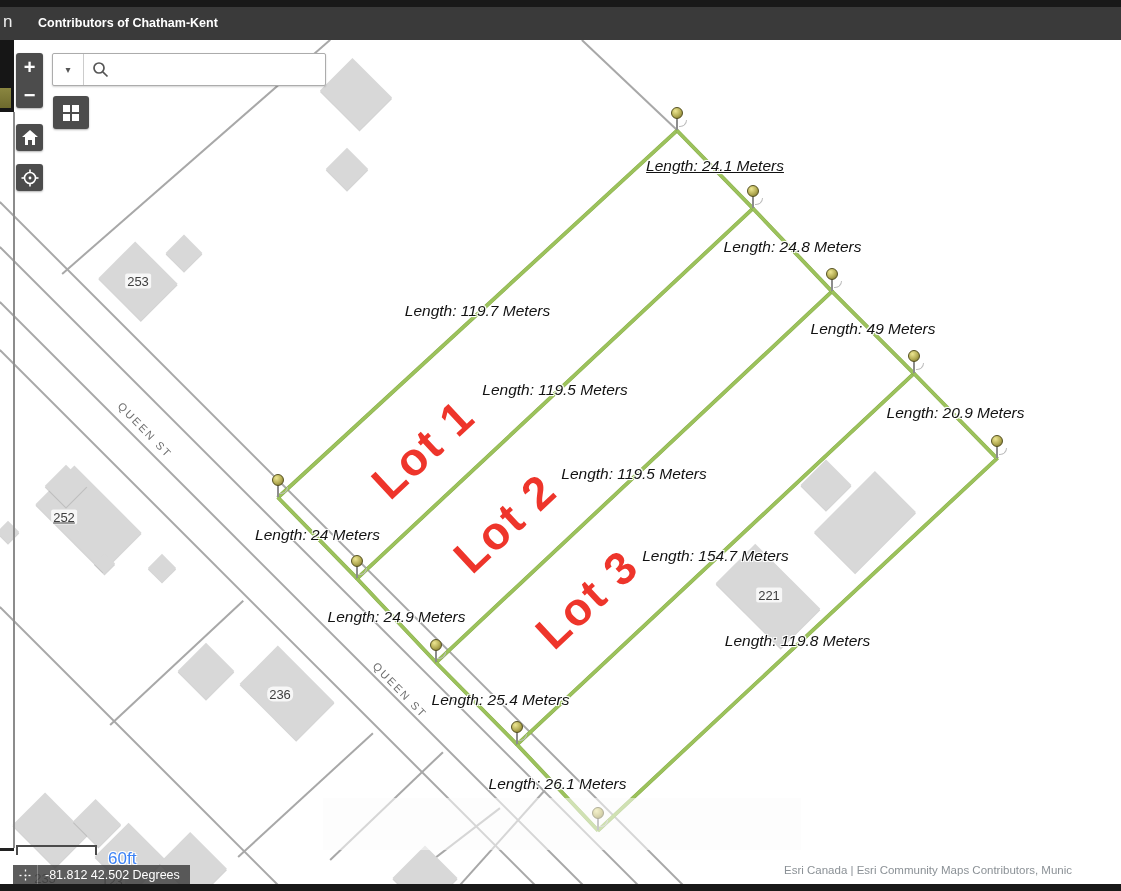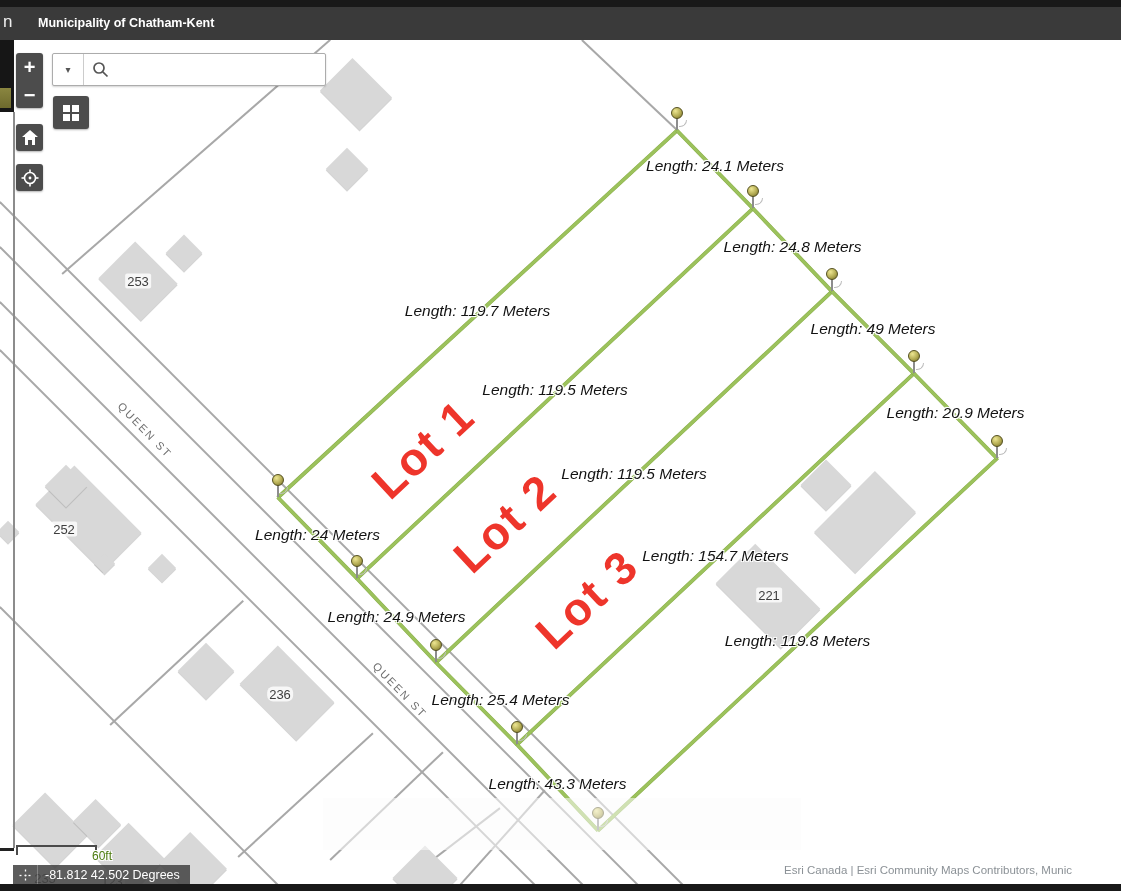--- a/index.html
+++ b/index.html
@@ -30,21 +30,21 @@
             border-radius:0 0 7px 0;z-index:4;}
 
   
   .watermark-band{position:absolute;left:323px;top:798px;width:478px;height:52px;
                   background:rgba(252,252,252,.55);z-index:6;}
   .watermark-text{position:absolute;left:338px;top:803px;font-size:38px;color:#fdfdfd;letter-spacing:1px;
                   word-spacing:10px;white-space:nowrap;z-index:6;
                   text-shadow:0 0 2px rgba(140,140,140,.95),0 0 7px rgba(170,170,170,.8);}
   .scalebar{position:absolute;left:16px;top:845px;width:77px;height:8px;z-index:7;
             border-top:2px solid #4a4a4a;border-left:2px solid #4a4a4a;border-right:2px solid #4a4a4a;}
-  .scalebar-label{position:absolute;left:92px;top:849px;font-size:12px;color:#4d7c0f;z-index:7;
+  .scalebar-label{position:absolute;left:108px;top:849px;font-size:17px;color:#3b82f6;z-index:7;
                   text-shadow:-1px -1px 0 #fff,1px -1px 0 #fff,-1px 1px 0 #fff,1px 1px 0 #fff;}
   .coord-widget{position:absolute;left:13px;top:865px;height:20px;display:flex;align-items:center;
                 background:rgba(70,70,70,.88);color:#fff;font-size:12.5px;padding-right:10px;z-index:7;white-space:nowrap;}
   .coord-icon{width:24px;height:20px;display:flex;align-items:center;justify-content:center;border-right:1px solid rgba(255,255,255,.25);margin-right:7px;}
   .attribution{position:absolute;left:780px;top:862px;font-size:11.5px;color:#8b9196;z-index:7;white-space:nowrap;
                background:rgba(255,255,255,.75);padding:2px 4px;}
 
   
   .top-strip{position:absolute;left:0;top:0;width:100%;height:7px;background:#191919;z-index:10;}
   .header{position:absolute;left:0;top:7px;width:100%;height:33px;background:#3a3a3a;z-index:10;}
@@ -102,51 +102,51 @@
       <div class="building" style="left: 836px; top: 479px; width: 58px; height: 86px; transform: rotate(45deg);"></div>
       <div class="building" style="left: 808px; top: 467px; width: 36px; height: 36px; transform: rotate(45deg);"></div>
       <div class="building" style="left: 20px; top: 807px; width: 60px; height: 46px; transform: rotate(45deg);"></div>
       <div class="building" style="left: 79px; top: 807px; width: 36px; height: 32px; transform: rotate(45deg);"></div>
       <div class="building" style="left: 104px; top: 834px; width: 52px; height: 48px; transform: rotate(45deg);"></div>
       <div class="building" style="left: 167px; top: 844px; width: 52px; height: 44px; transform: rotate(45deg);"></div>
       <div class="building" style="left: 402px; top: 855px; width: 46px; height: 46px; transform: rotate(45deg);"></div>
       <div class="street-label" style="left: 145px; top: 430px; transform: translate(-50%, -50%) rotate(46deg);">QUEEN ST</div>
       <div class="street-label" style="left: 400px; top: 690px; transform: translate(-50%, -50%) rotate(46deg);">QUEEN ST</div>
       <div class="house-label" style="left: 138px; top: 281px;">253</div>
-      <div class="house-label" style="left: 64px; top: 529px;">252</div>
+      <div class="house-label" style="left: 64px; top: 517px; text-decoration: underline;">252</div>
       <div class="house-label" style="left: 280px; top: 694px; border-radius: 6px;">236</div>
       <div class="house-label" style="left: 769px; top: 595px;">221</div>
       <div class="house-label" style="left: 45px; top: 878px;">235</div>
       <div class="house-label" style="left: 112px; top: 881px;">123</div>
       <div class="green-line" style="left: 278px; top: 495.5px; width: 542.116px; transform: rotate(-0.743647rad); background: rgb(156, 194, 92); z-index: 3;"></div>
       <div class="measure-label" style="left: 477.5px; top: 310.5px;">Length: 119.7 Meters</div>
       <div class="green-line" style="left: 357px; top: 576.5px; width: 541.956px; transform: rotate(-0.751469rad); background: rgb(156, 194, 92); z-index: 3;"></div>
       <div class="measure-label" style="left: 555px; top: 390px;">Length: 119.5 Meters</div>
       <div class="green-line" style="left: 436px; top: 660.5px; width: 542.639px; transform: rotate(-0.752815rad); background: rgb(156, 194, 92); z-index: 3;"></div>
       <div class="measure-label" style="left: 634px; top: 473.5px;">Length: 119.5 Meters</div>
       <div class="green-line" style="left: 517px; top: 742.5px; width: 543.369px; transform: rotate(-0.751557rad); background: rgb(156, 194, 92); z-index: 3;"></div>
       <div class="measure-label" style="left: 715.5px; top: 555.5px;">Length: 154.7 Meters</div>
       <div class="green-line" style="left: 598px; top: 828.5px; width: 545.514px; transform: rotate(-0.750393rad); background: rgb(156, 194, 92); z-index: 3;"></div>
       <div class="measure-label" style="left: 797.5px; top: 641px;">Length: 119.8 Meters</div>
       <div class="green-line" style="left: 677px; top: 128.5px; width: 108.904px; transform: rotate(0.798384rad); background: rgb(156, 194, 92); z-index: 3;"></div>
-      <div class="measure-label" style="left: 715px; top: 166px;">Length: 24.1 Meters</div>
+      <div class="measure-label" style="left: 715px; top: 166px; text-decoration: underline;">Length: 24.1 Meters</div>
       <div class="green-line" style="left: 753px; top: 206.5px; width: 114.586px; transform: rotate(0.810085rad); background: rgb(156, 194, 92); z-index: 3;"></div>
       <div class="measure-label" style="left: 792.5px; top: 246.5px;">Length: 24.8 Meters</div>
       <div class="green-line" style="left: 832px; top: 289.5px; width: 115.966px; transform: rotate(0.785398rad); background: rgb(156, 194, 92); z-index: 3;"></div>
       <div class="measure-label" style="left: 873px; top: 329px;">Length: 49 Meters</div>
       <div class="green-line" style="left: 914px; top: 371.5px; width: 118.802px; transform: rotate(0.797302rad); background: rgb(156, 194, 92); z-index: 3;"></div>
       <div class="measure-label" style="left: 955.5px; top: 412.5px;">Length: 20.9 Meters</div>
       <div class="green-line" style="left: 278px; top: 495.5px; width: 113.146px; transform: rotate(0.797898rad); background: rgb(156, 194, 92); z-index: 3;"></div>
       <div class="measure-label" style="left: 317.5px; top: 534.5px;">Length: 24 Meters</div>
       <div class="green-line" style="left: 357px; top: 576.5px; width: 115.313px; transform: rotate(0.816063rad); background: rgb(156, 194, 92); z-index: 3;"></div>
       <div class="measure-label" style="left: 396.5px; top: 617px;">Length: 24.9 Meters</div>
       <div class="green-line" style="left: 436px; top: 660.5px; width: 115.261px; transform: rotate(0.791533rad); background: rgb(156, 194, 92); z-index: 3;"></div>
       <div class="measure-label" style="left: 476.5px; top: 700px; padding-left: 48px;">Length: 25.4 Meters</div>
       <div class="green-line" style="left: 517px; top: 742.5px; width: 118.14px; transform: rotate(0.815329rad); background: rgb(156, 194, 92); z-index: 3;"></div>
-      <div class="measure-label" style="left: 557.5px; top: 784px;">Length: 43.3 Meters</div>
+      <div class="measure-label" style="left: 557.5px; top: 784px;">Length: 26.1 Meters</div>
       <div class="pin-stem" style="left: 277px; top: 484px;"></div>
       <div class="pin-curl" style="left: 280px; top: 487px;"></div>
       <div class="pin-ball" style="left: 272px; top: 474px;"></div>
       <div class="pin-stem" style="left: 356px; top: 565px;"></div>
       <div class="pin-curl" style="left: 359px; top: 568px;"></div>
       <div class="pin-ball" style="left: 351px; top: 555px;"></div>
       <div class="pin-stem" style="left: 435px; top: 649px;"></div>
       <div class="pin-curl" style="left: 438px; top: 652px;"></div>
       <div class="pin-ball" style="left: 430px; top: 639px;"></div>
       <div class="pin-stem" style="left: 516px; top: 731px;"></div>
@@ -176,21 +176,21 @@
     </div>
 
   <div class="left-sliver"></div>
   <div class="left-olive"></div>
   <div class="left-line"></div>
   <div class="left-foot"></div>
 
   <div class="top-strip"></div>
   <div class="header">
     <span class="header-fragment">n</span>
-    <span class="header-title">Municipality of Chatham-Kent</span>
+    <span class="header-title">Contributors of Chatham-Kent</span>
   </div>
   <div class="bottom-strip"></div>
 
   <div class="zoom-panel">
     <div class="zoom-btn" style="top:0;">
       <span>+</span>
     </div>
     <div class="zoom-btn" style="top:28px;">
       <span>−</span>
     </div>

